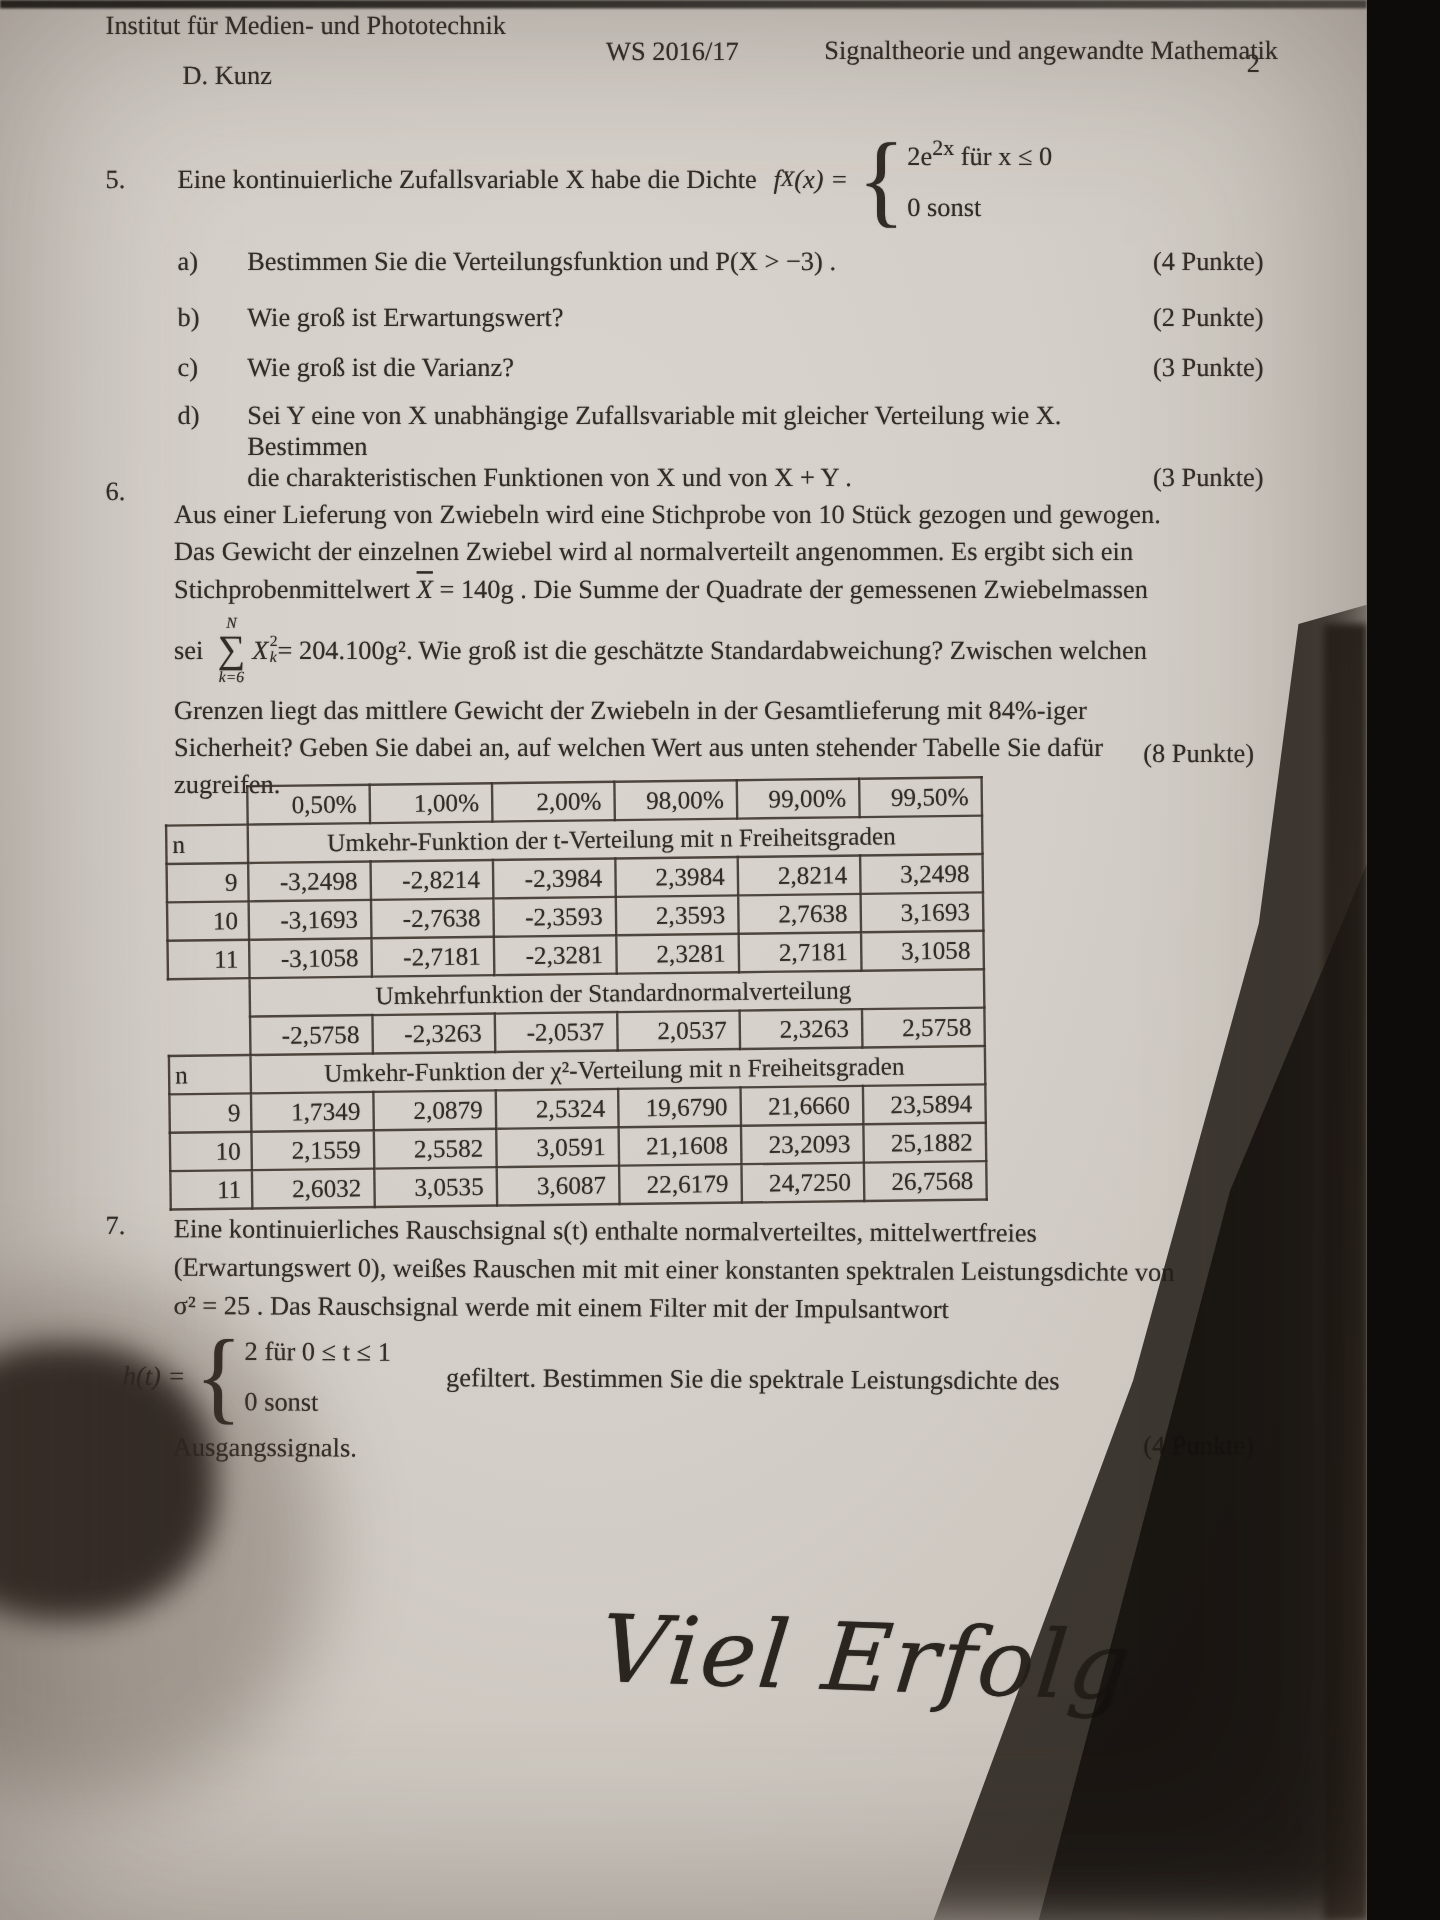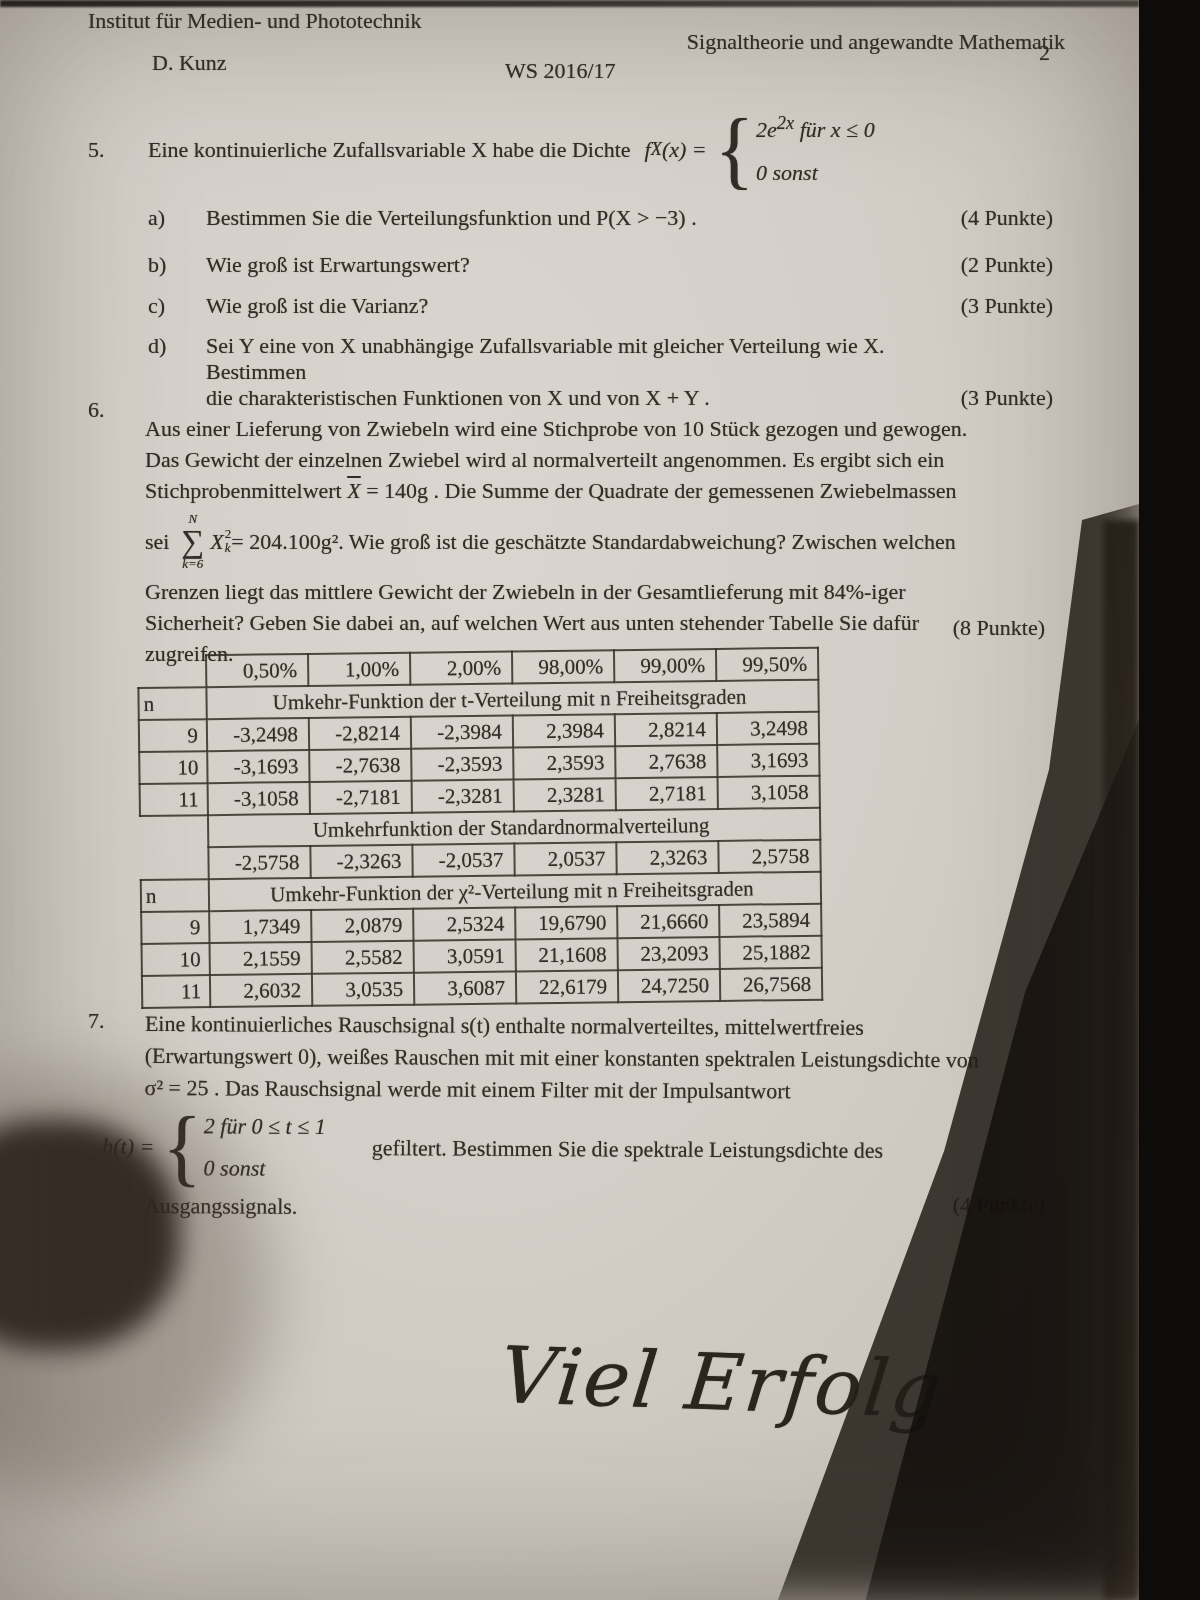--- a/index.html
+++ b/index.html
@@ -22,33 +22,33 @@
     background: rgba(18,15,12,.82); filter: blur(30px);
     clip-path: polygon(100% 45%, 100% 100%, 76% 100%, 90% 62%); }
   .finger-shadow { position:absolute; left:-70px; top:1120px; width:250px; height:230px;
     background:#2e2620; opacity:.94; border-radius:46%; filter:blur(13px); }
   .finger-penumbra { position:absolute; left:-130px; top:1070px; width:400px; height:430px;
     background:rgba(70,58,47,.32); border-radius:50%; filter:blur(34px); }
   .vignette { position:absolute; inset:0; box-shadow: inset 0 0 170px rgba(62,53,44,.38); pointer-events:none; }
   
   .hdr-institute { position:absolute; left:88px; top:8px; font-size:22px; }
   .hdr-author    { position:absolute; left:152px; top:50px; font-size:22px; }
-  .hdr-term      { position:absolute; left:505px; top:30px; font-size:22px;margin-top:28px; }
+  .hdr-term      { position:absolute; left:505px; top:30px; font-size:22px; }
   .hdr-course    { position:absolute; left:580px; top:6px; width:485px; text-align:right; font-size:22px;margin-top:23px; }
   .hdr-page      { position:absolute; left:940px; top:40px; width:110px; text-align:right; font-size:22px; }
   
   .points { font-weight:normal; white-space:nowrap; }
   .qnum { display:inline-block; width:60px; }
   .it { font-style:italic; }
   
   .q5-intro { position:absolute; left:88px; top:100px; width:1000px; height:100px;
     display:flex; align-items:center; font-size:22px; }
   .math-fx { display:inline-flex; align-items:center; margin-left:14px; }
   .brace { font-size:82px; font-weight:300; line-height:.85; transform:scaleY(1.05); margin:0 2px 0 8px; }
-  .cases { display:inline-flex; flex-direction:column; gap:16px; text-align:left; font-size:22px; line-height:1.2;font-style:italic; }
+  .cases { display:inline-flex; flex-direction:column; gap:16px; text-align:left; font-size:22px; line-height:1.2; }
   .part { position:absolute; left:148px; width:905px; display:flex; font-size:22px; }
   .part .plabel { width:58px; flex:none; }
   .part .ptext { flex:1; }
   .part .points { width:130px; flex:none; text-align:right; }
   .pa { top:205px; } .pb { top:252px; } .pc { top:293px; } .pd { top:333px; }
   .pd .points { align-self:flex-end; }
   
   .q6-num { position:absolute; left:88px; top:397px; font-size:22px; }
   .q6-text { position:absolute; left:145px; top:413px; width:900px; font-size:22px; line-height:31px; }
   .sumline { display:flex; align-items:center; height:70px; }

